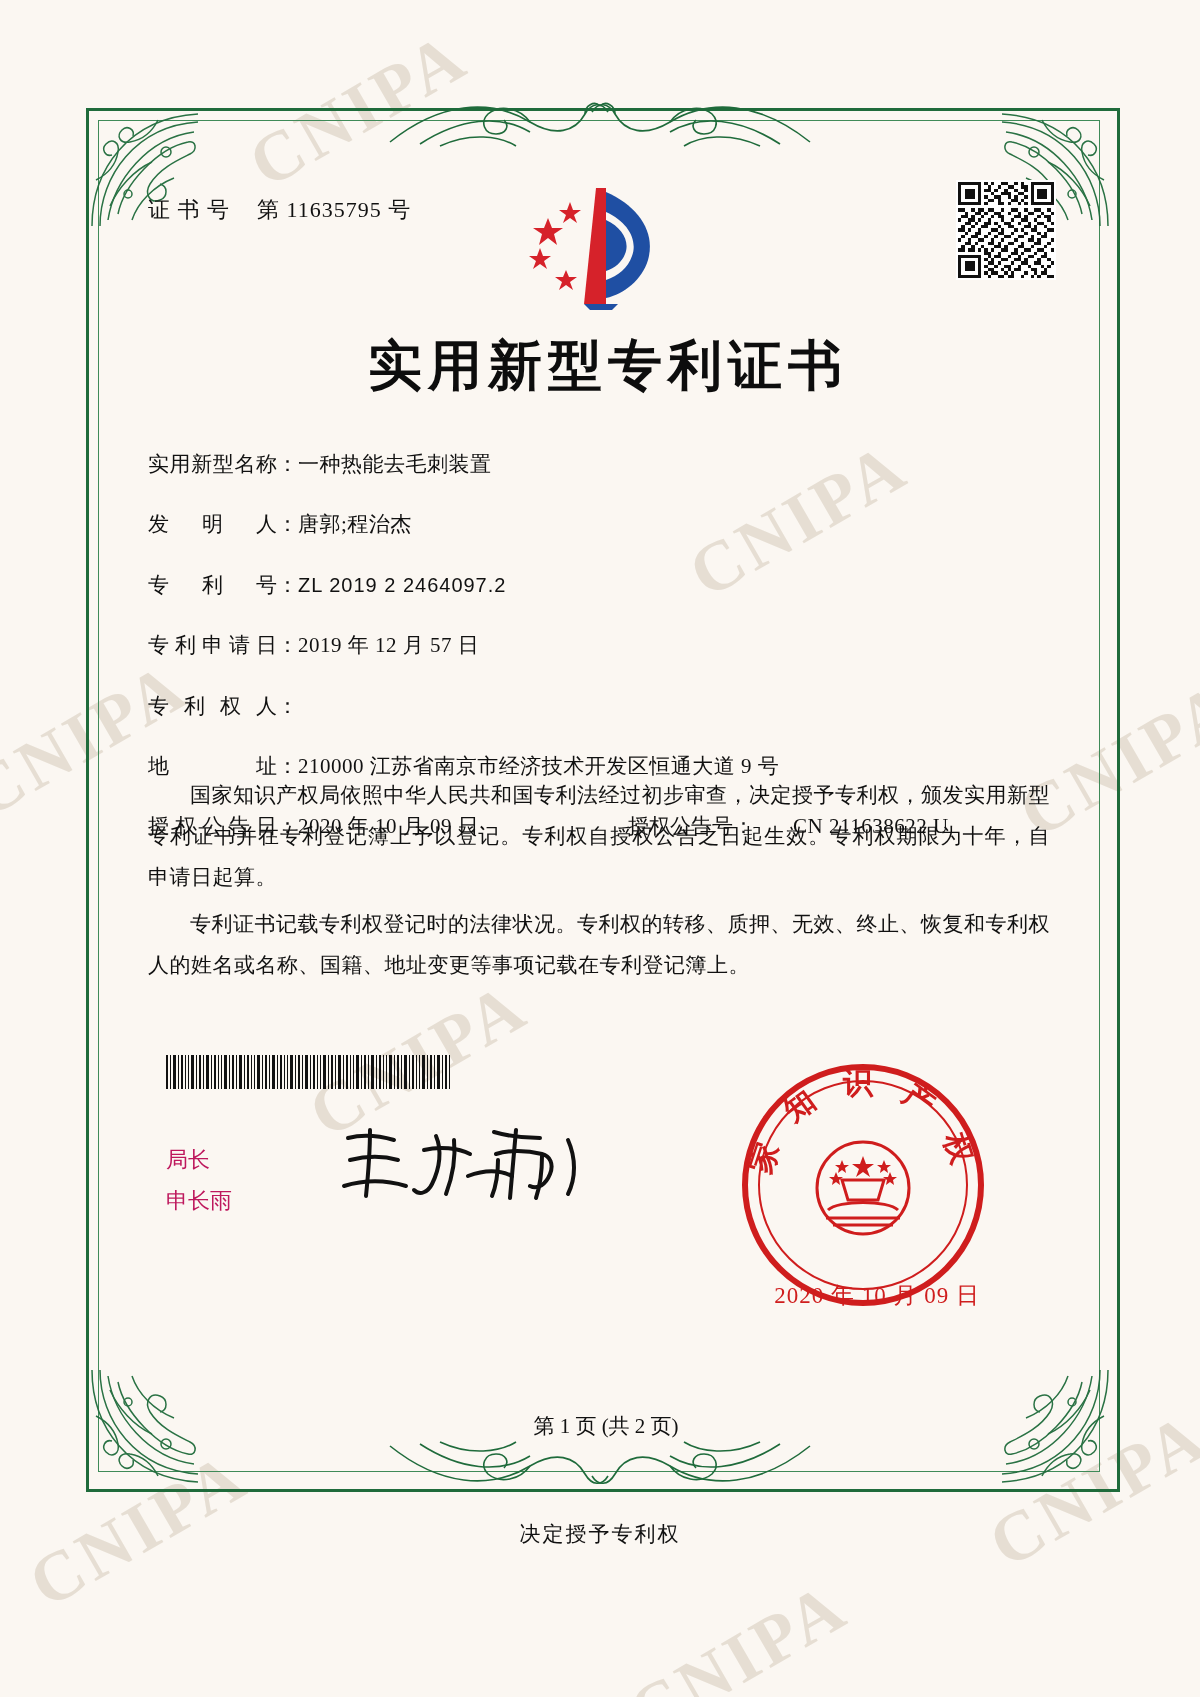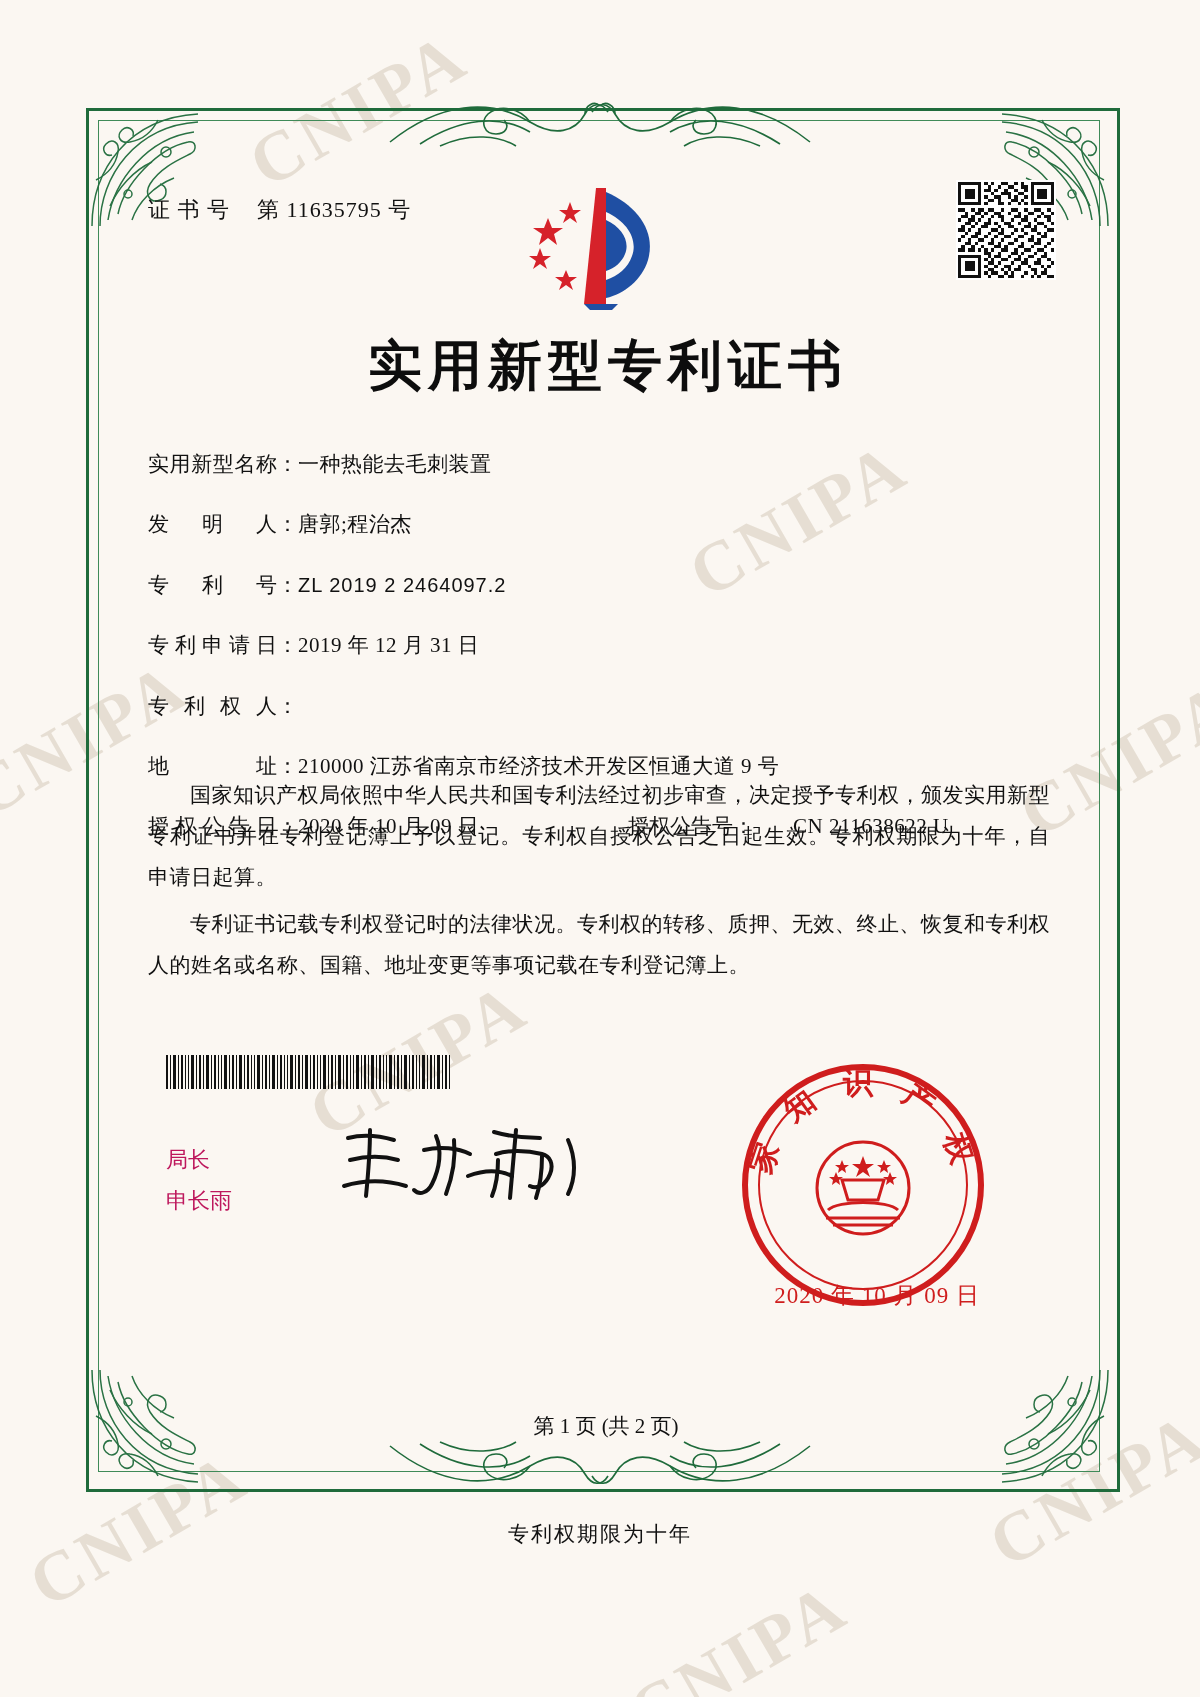--- a/index.html
+++ b/index.html
@@ -623,21 +623,21 @@
       </div>
 
       <div class="field-row">
         <span class="fl">
           <span>专</span>
             <span>利</span>
             <span>申</span>
             <span>请</span>
             <span>日：</span>
         </span>
-        <span class="fv">2019 年 12 月 31 日</span>
+        <span class="fv">2019 年 12 月 57 日</span>
       </div>
 
       <div class="field-row">
         <span class="fl">
           <span>专</span>
             <span>利</span>
             <span>权</span>
             <span>人：</span>
         </span>
       </div>
@@ -806,14 +806,14 @@
       <text font-family="'Liberation Serif', serif" font-size="30" font-weight="bold" fill="#cf1d1d" letter-spacing="10">
         <textPath href="#sealArc" startOffset="50%" text-anchor="middle">国 家 知 识 产 权 局</textPath>
       </text>
     </svg>
 
     <div class="seal-date">2020 年 10 月 09 日</div>
 
     <div class="page-num">第 1 页 (共 2 页)</div>
   </div>
 
-  <div class="footer-note">专利权期限为十年</div>
+  <div class="footer-note">决定授予专利权</div>
 </div>
 
 </body></html>

